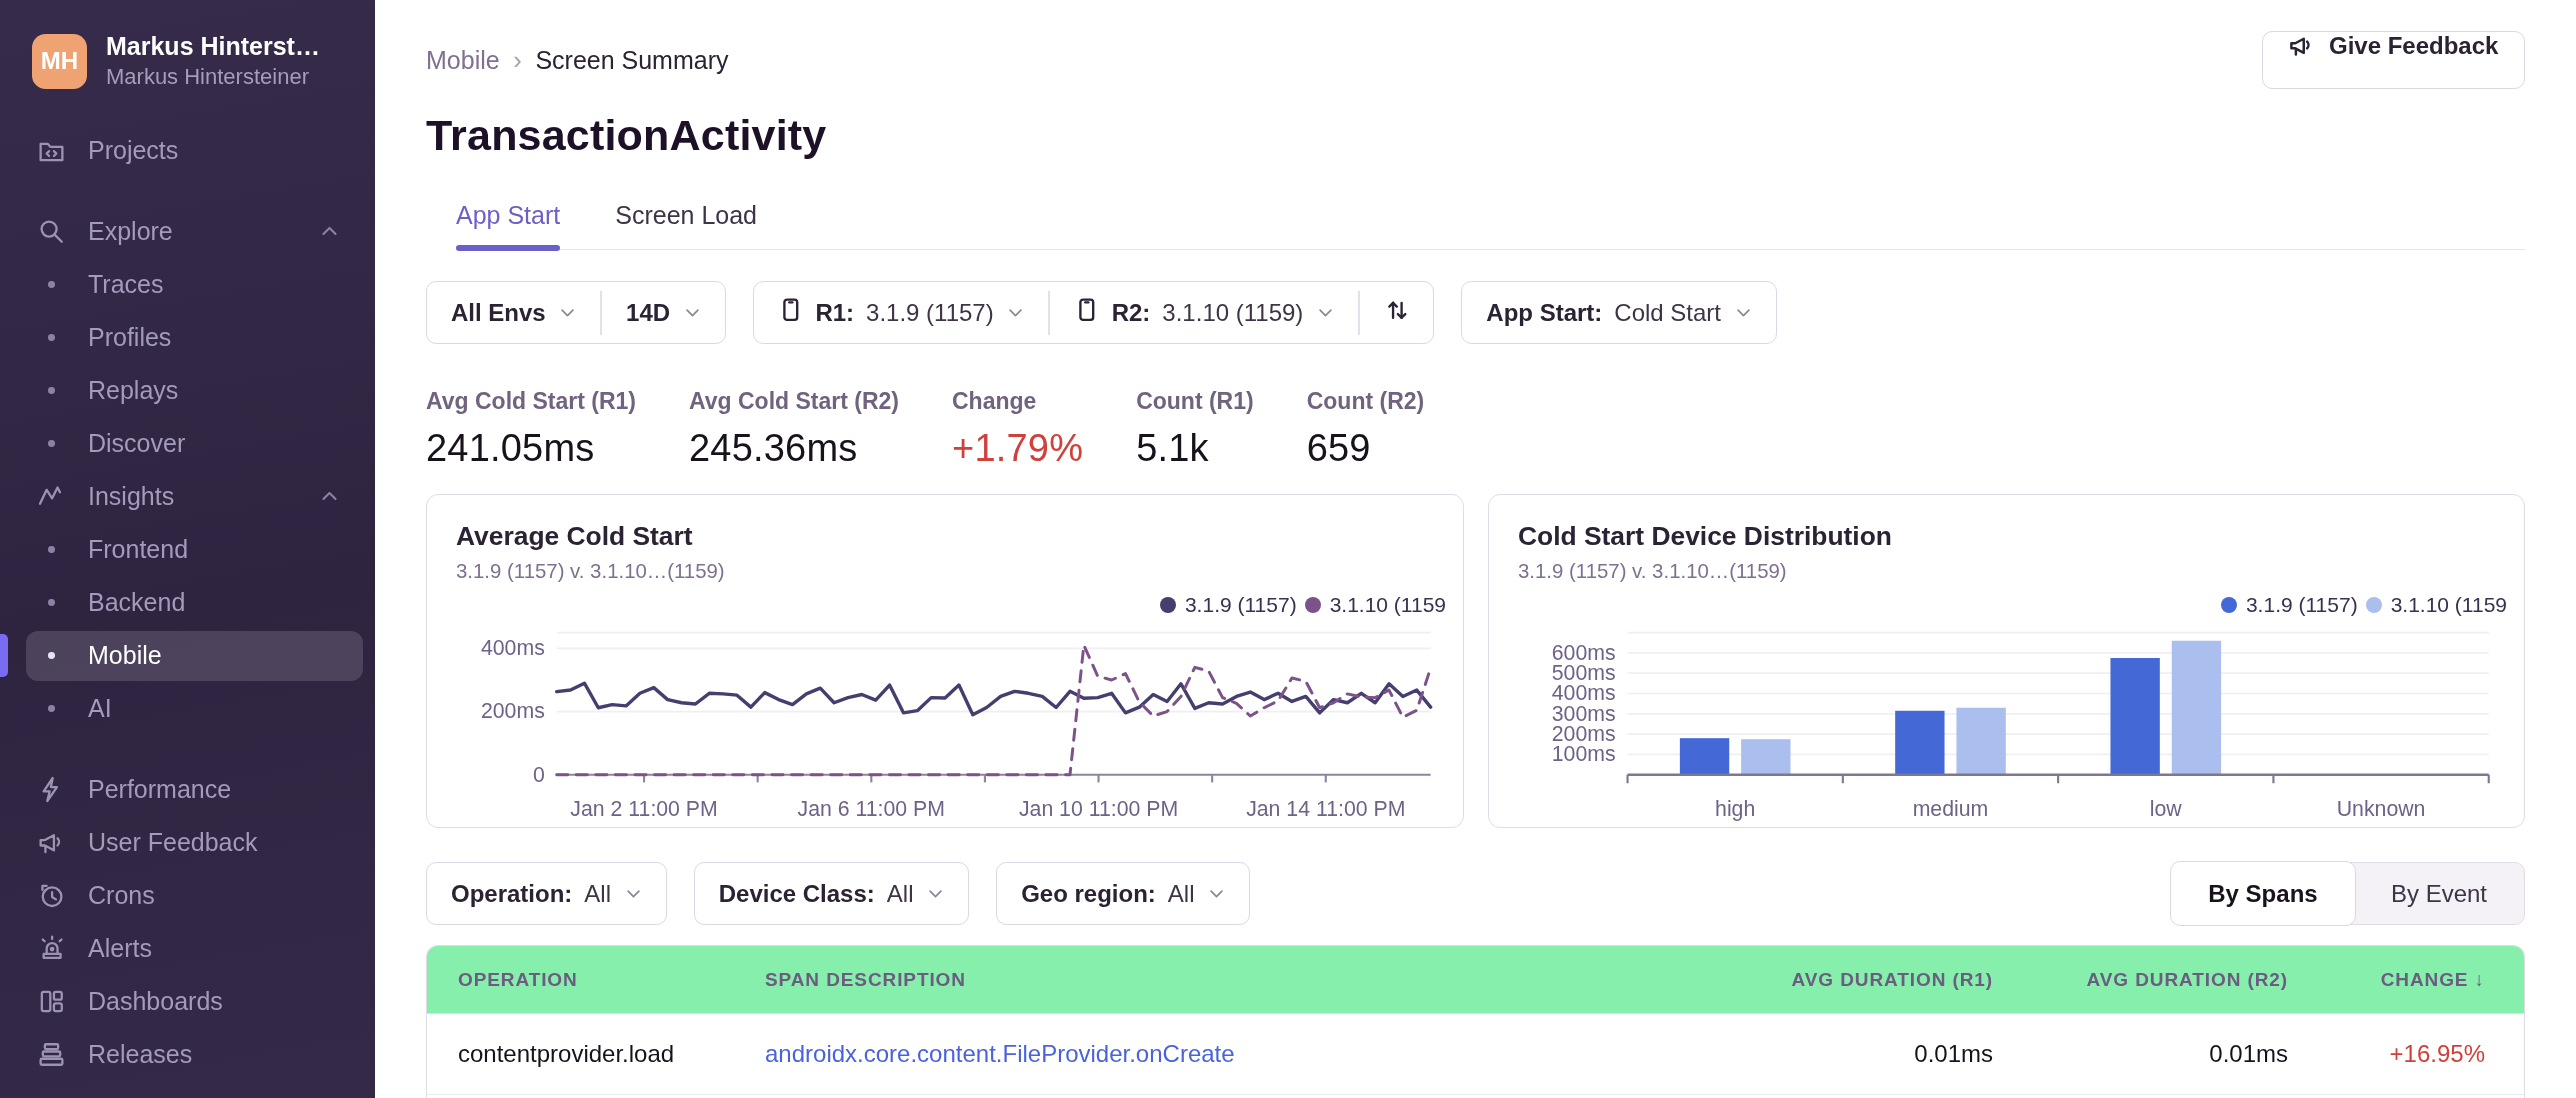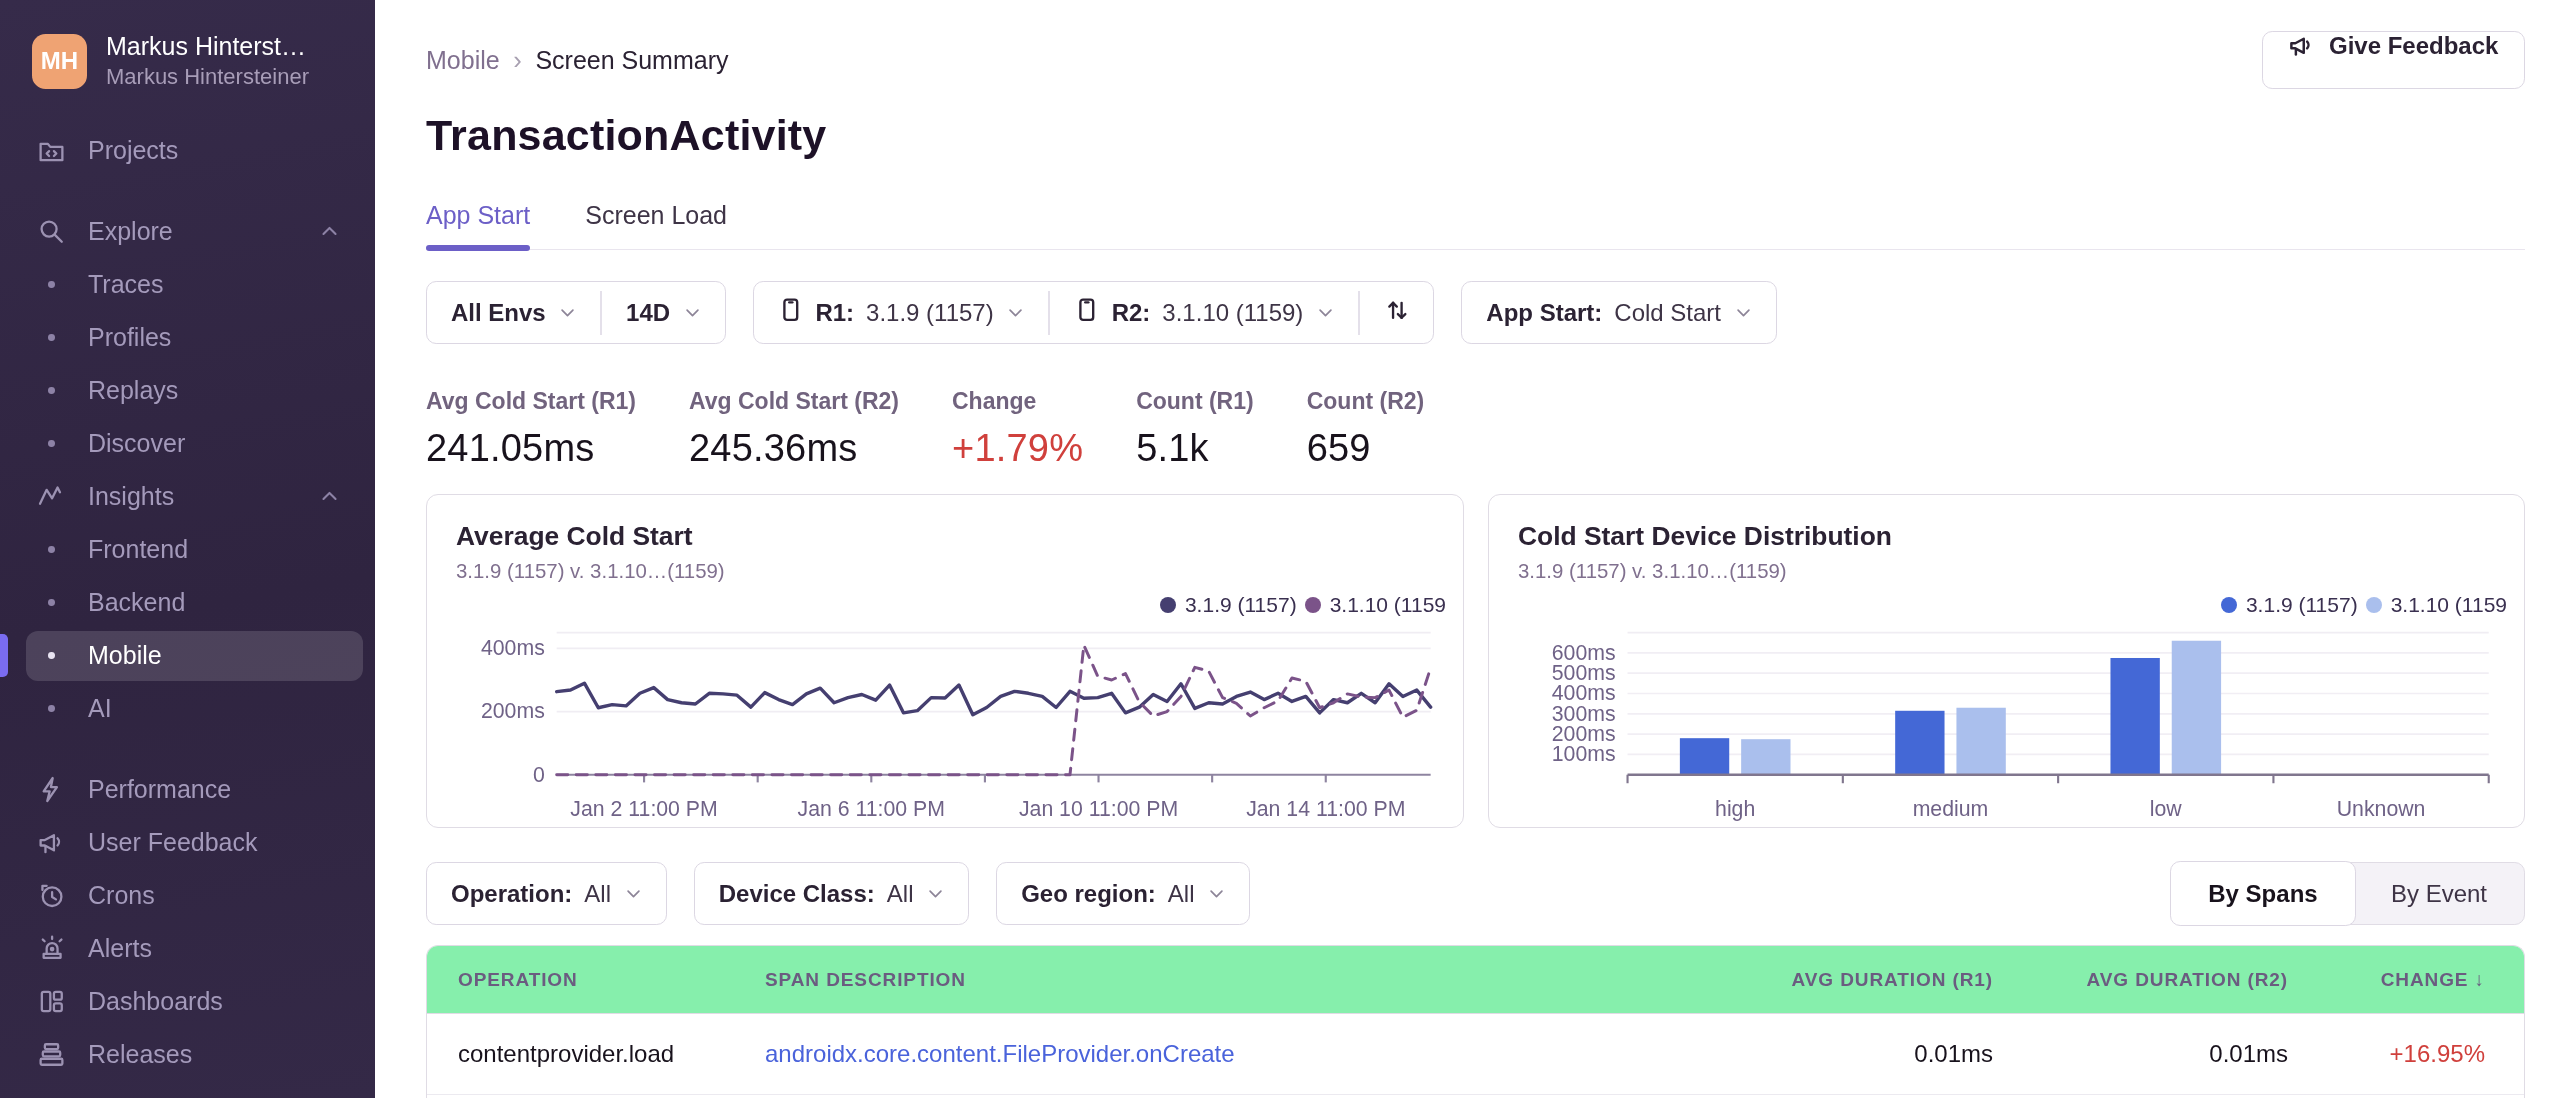--- a/index.html
+++ b/index.html
@@ -8,21 +8,21 @@
   .app { display:flex; width:2576px; height:1099px; }
 
   
   .sidebar { width:375px; height:100%; flex:0 0 375px;
     background:linear-gradient(170deg,#362b4a 0%,#2f2440 55%,#342947 100%);
     padding-top:32px; position:relative; overflow:hidden; }
   .user { display:flex; align-items:center; gap:19px; padding:0 25.6px 0 32px; cursor:pointer; }
   .avatar { width:55px; height:55px; border-radius:13.6px; background:#efa373; color:#fff;
     font-size:24px; font-weight:bold; display:flex; align-items:center; justify-content:center; flex:0 0 55px; }
   .user-text { min-width:0; }
-  .user-name { color:#ffffff; font-weight:normal; font-size:25px; white-space:nowrap; overflow:hidden; }
+  .user-name { color:#ffffff; font-weight:bold; font-size:25px; white-space:nowrap; overflow:hidden; }
   .user-org { color:#a89db8; font-size:22px; margin-top:3.4px; white-space:nowrap; overflow:hidden; }
   .nav { margin-top:34px; }
   .nav-item { position:relative; height:53px; display:flex; align-items:center; gap:22px;
     padding-left:37px; color:#a49abb; font-size:25px; cursor:pointer; }
   .nav-item .ico { width:29px; display:flex; justify-content:center; color:#9c92b2; }
   .nav-item.gap-before { margin-top:28px; }
   .nav-item .bullet { width:29px; display:flex; justify-content:center; }
   .nav-item .bullet::after { content:""; width:6.8px; height:6.8px; border-radius:50%; background:#8d82a6; }
   .nav-item.active { color:#ffffff; }
   .nav-item.active .bullet::after { background:#e9e4f2; }
@@ -38,21 +38,21 @@
   .top-row { display:flex; align-items:center; justify-content:space-between; margin-top:31px; }
   .breadcrumb { display:flex; align-items:center; gap:13.6px; font-size:25px; }
   .crumb-muted { color:#80708f; }
   .crumb-sep { color:#a79fb0; font-size:25.6px; }
   .crumb-current { color:#2b2233; }
   .feedback-btn { display:flex; gap:13.6px; height:58px; padding:0 25.6px;
     background:#fff; border:1.7px solid #dcd7e3; border-radius:10.2px; font-size:24px; font-weight:bold;
     color:#2b2233; cursor:pointer; }
   .page-title { font-size:43px; font-weight:bold; color:#1d1127; margin-top:22px; letter-spacing:0.2px; }
 
-  .tabs { display:flex; gap:55px; margin-top:41px; border-bottom:1.7px solid #e9e5ee; }
+  .tabs { display:flex; gap:55px; margin-top:41px; border-bottom:1.7px solid #e9e5ee;margin-left:30px; }
   .tab { position:relative; padding-bottom:19px; font-size:25px; color:#3e3446; cursor:pointer; }
   .tab.active { color:#6c5fc7; }
   .tab.active::after { content:""; position:absolute; left:0; right:0; bottom:-1.7px; height:6px;
     background:#6c5fc7; border-radius:3.4px; }
 
   .filter-row { display:flex; align-items:center; gap:27px; margin-top:31px; }
   .btn-group { display:flex; align-items:center; height:63px; background:#fff;
     border:1.7px solid #dcd7e3; border-radius:10.2px; }
   .btn-seg { display:flex; align-items:center; gap:12px; padding:0 24px; font-size:24px; cursor:pointer; height:100%; }
   .btn-seg .b { font-weight:bold; color:#2b2233; }

